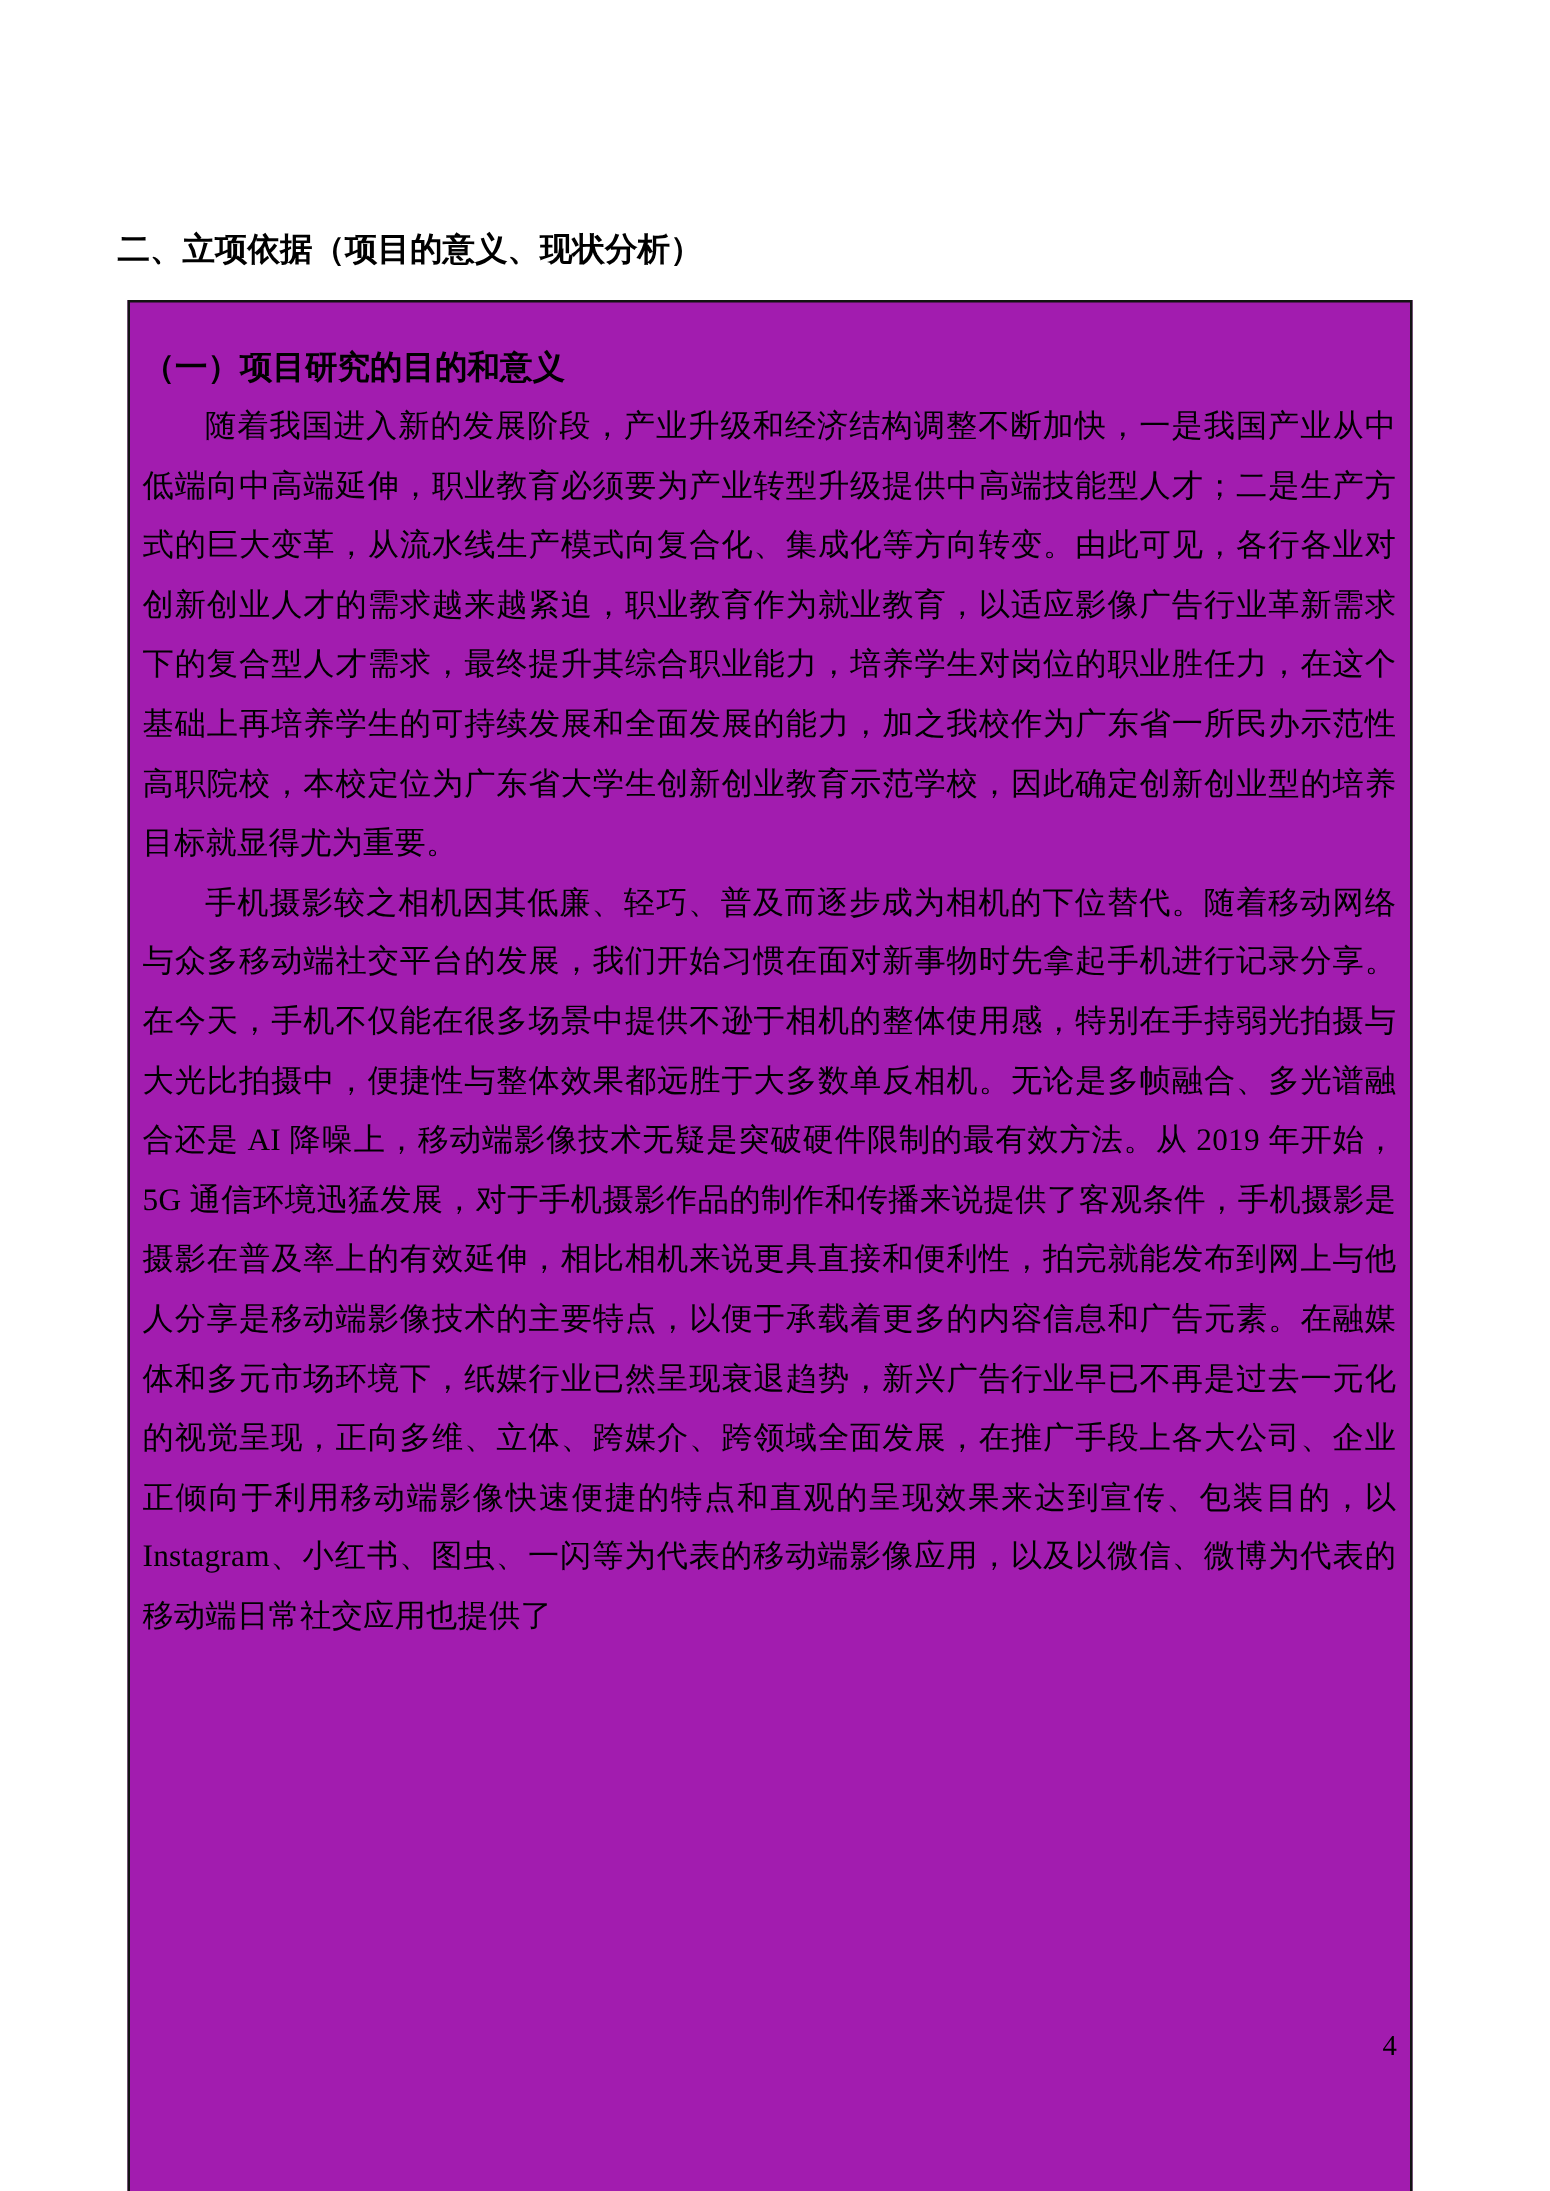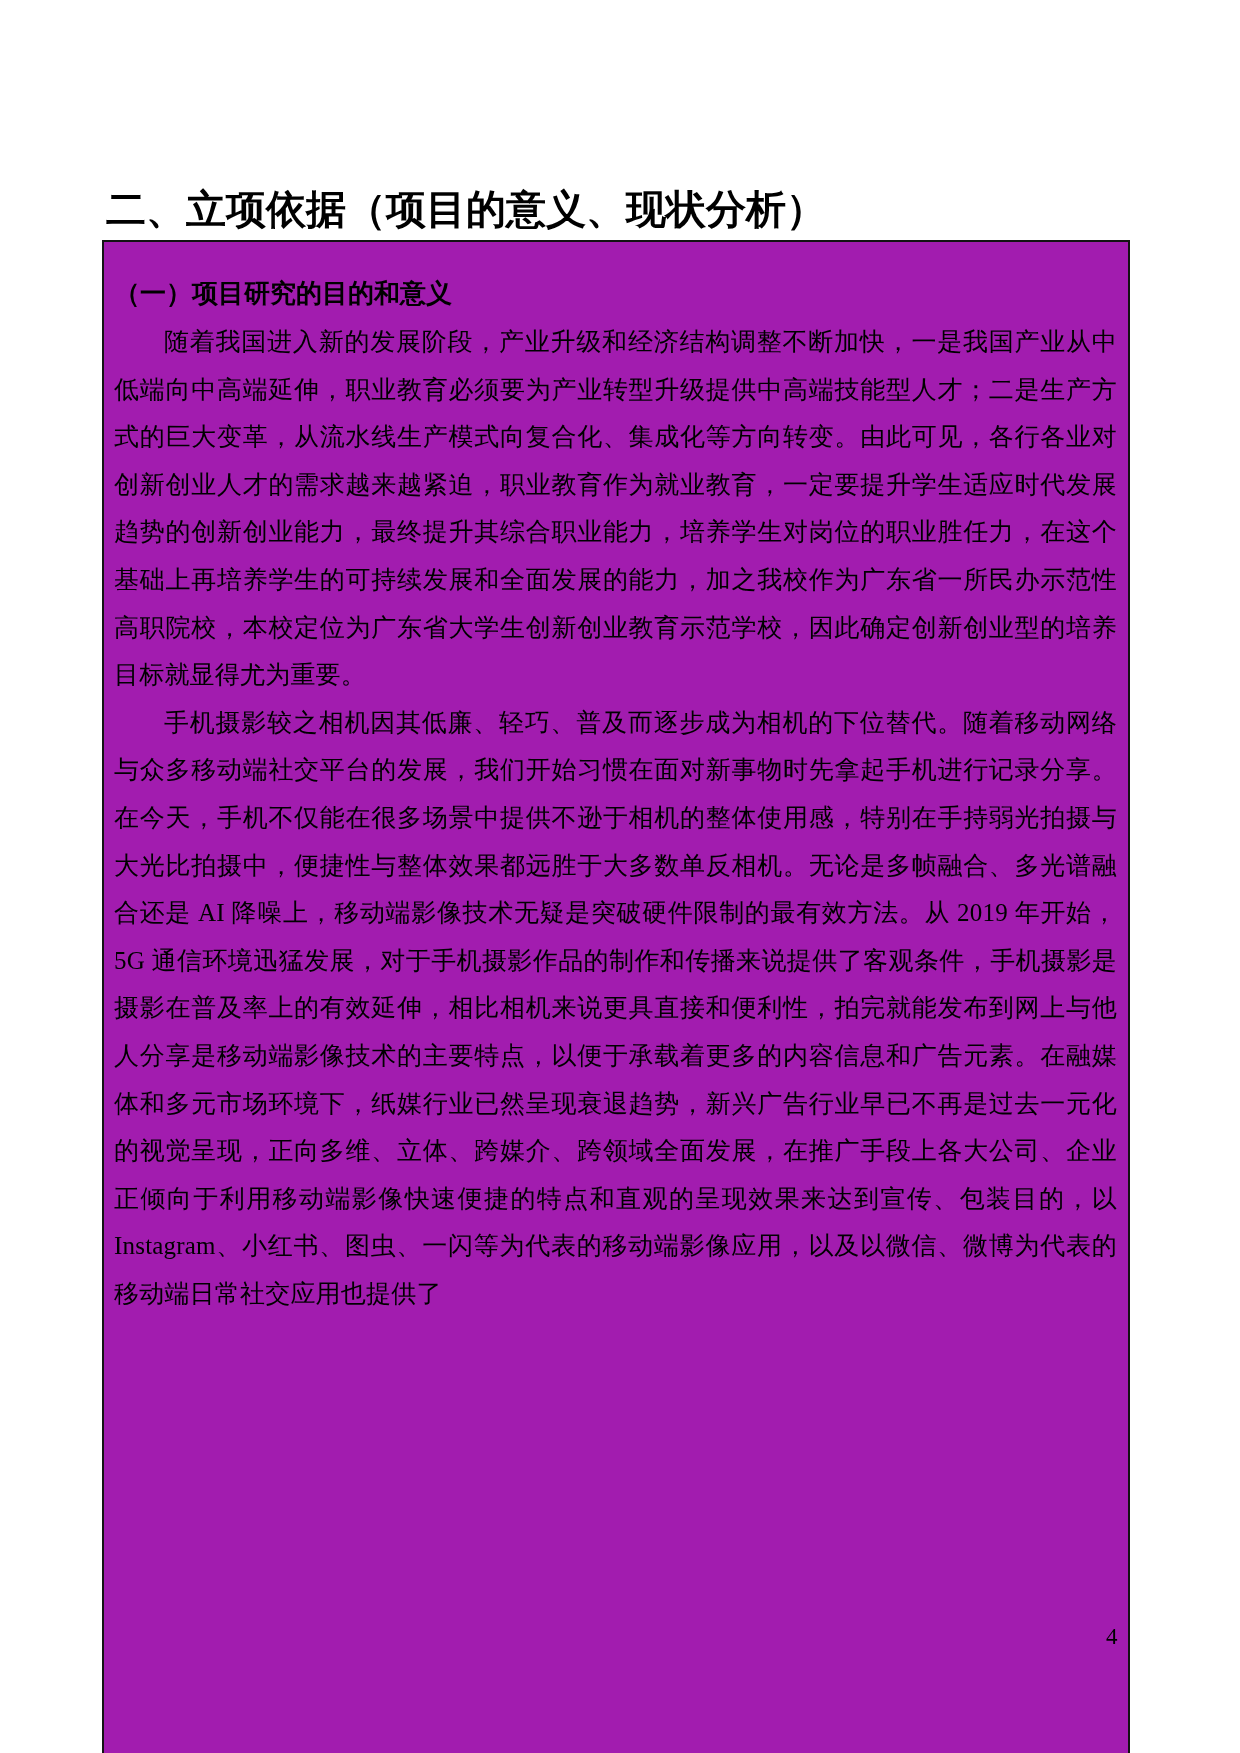--- a/index.html
+++ b/index.html
@@ -11,25 +11,25 @@
     position: relative;
     width: 1240px;
     height: 1753px;
     background: #ffffff;
     color: #000000;
     font-family: "Liberation Serif", "DejaVu Serif", serif;
     overflow: hidden;
   }
   .heading {
     position: absolute;
-    left: 106px;
+    left: 94px;
     top: 182px;
     margin: 0;
     font-family: "Liberation Sans", "DejaVu Sans", sans-serif;
-    font-size: 40px;
+    font-size: 26px;
     font-weight: 700;
     letter-spacing: 0px;
     white-space: nowrap;
     color: #000000;
   }
   .content-box {
     position: absolute;
     left: 102px;
     top: 240px;
     width: 1028px;
@@ -69,21 +69,21 @@
 </head>
 <body>
 
 <div class="sheet">
 
   <h1 class="heading">二、立项依据（项目的意义、现状分析）</h1>
 
   <div class="content-box">
     <h2 class="subheading">（一）项目研究的目的和意义</h2>
 
-    <p class="para">随着我国进入新的发展阶段，产业升级和经济结构调整不断加快，一是我国产业从中低端向中高端延伸，职业教育必须要为产业转型升级提供中高端技能型人才；二是生产方式的巨大变革，从流水线生产模式向复合化、集成化等方向转变。由此可见，各行各业对创新创业人才的需求越来越紧迫，职业教育作为就业教育，一定要提升学生适应时代发展趋势的创新创业能力，最终提升其综合职业能力，培养学生对岗位的职业胜任力，在这个基础上再培养学生的可持续发展和全面发展的能力，加之我校作为广东省一所民办示范性高职院校，本校定位为广东省大学生创新创业教育示范学校，因此确定创新创业型的培养目标就显得尤为重要。</p>
+    <p class="para">随着我国进入新的发展阶段，产业升级和经济结构调整不断加快，一是我国产业从中低端向中高端延伸，职业教育必须要为产业转型升级提供中高端技能型人才；二是生产方式的巨大变革，从流水线生产模式向复合化、集成化等方向转变。由此可见，各行各业对创新创业人才的需求越来越紧迫，职业教育作为就业教育，以适应影像广告行业革新需求下的复合型人才需求，最终提升其综合职业能力，培养学生对岗位的职业胜任力，在这个基础上再培养学生的可持续发展和全面发展的能力，加之我校作为广东省一所民办示范性高职院校，本校定位为广东省大学生创新创业教育示范学校，因此确定创新创业型的培养目标就显得尤为重要。</p>
 
 
     <p class="para">手机摄影较之相机因其低廉、轻巧、普及而逐步成为相机的下位替代。随着移动网络与众多移动端社交平台的发展，我们开始习惯在面对新事物时先拿起手机进行记录分享。在今天，手机不仅能在很多场景中提供不逊于相机的整体使用感，特别在手持弱光拍摄与大光比拍摄中，便捷性与整体效果都远胜于大多数单反相机。无论是多帧融合、多光谱融合还是 AI 降噪上，移动端影像技术无疑是突破硬件限制的最有效方法。从 2019 年开始，5G 通信环境迅猛发展，对于手机摄影作品的制作和传播来说提供了客观条件，手机摄影是摄影在普及率上的有效延伸，相比相机来说更具直接和便利性，拍完就能发布到网上与他人分享是移动端影像技术的主要特点，以便于承载着更多的内容信息和广告元素。在融媒体和多元市场环境下，纸媒行业已然呈现衰退趋势，新兴广告行业早已不再是过去一元化的视觉呈现，正向多维、立体、跨媒介、跨领域全面发展，在推广手段上各大公司、企业正倾向于利用移动端影像快速便捷的特点和直观的呈现效果来达到宣传、包装目的，以 Instagram、小红书、图虫、一闪等为代表的移动端影像应用，以及以微信、微博为代表的移动端日常社交应用也提供了</p>
   </div>
 
   <div class="page-number">4</div>
 
 </div>
 
 </body></html>

